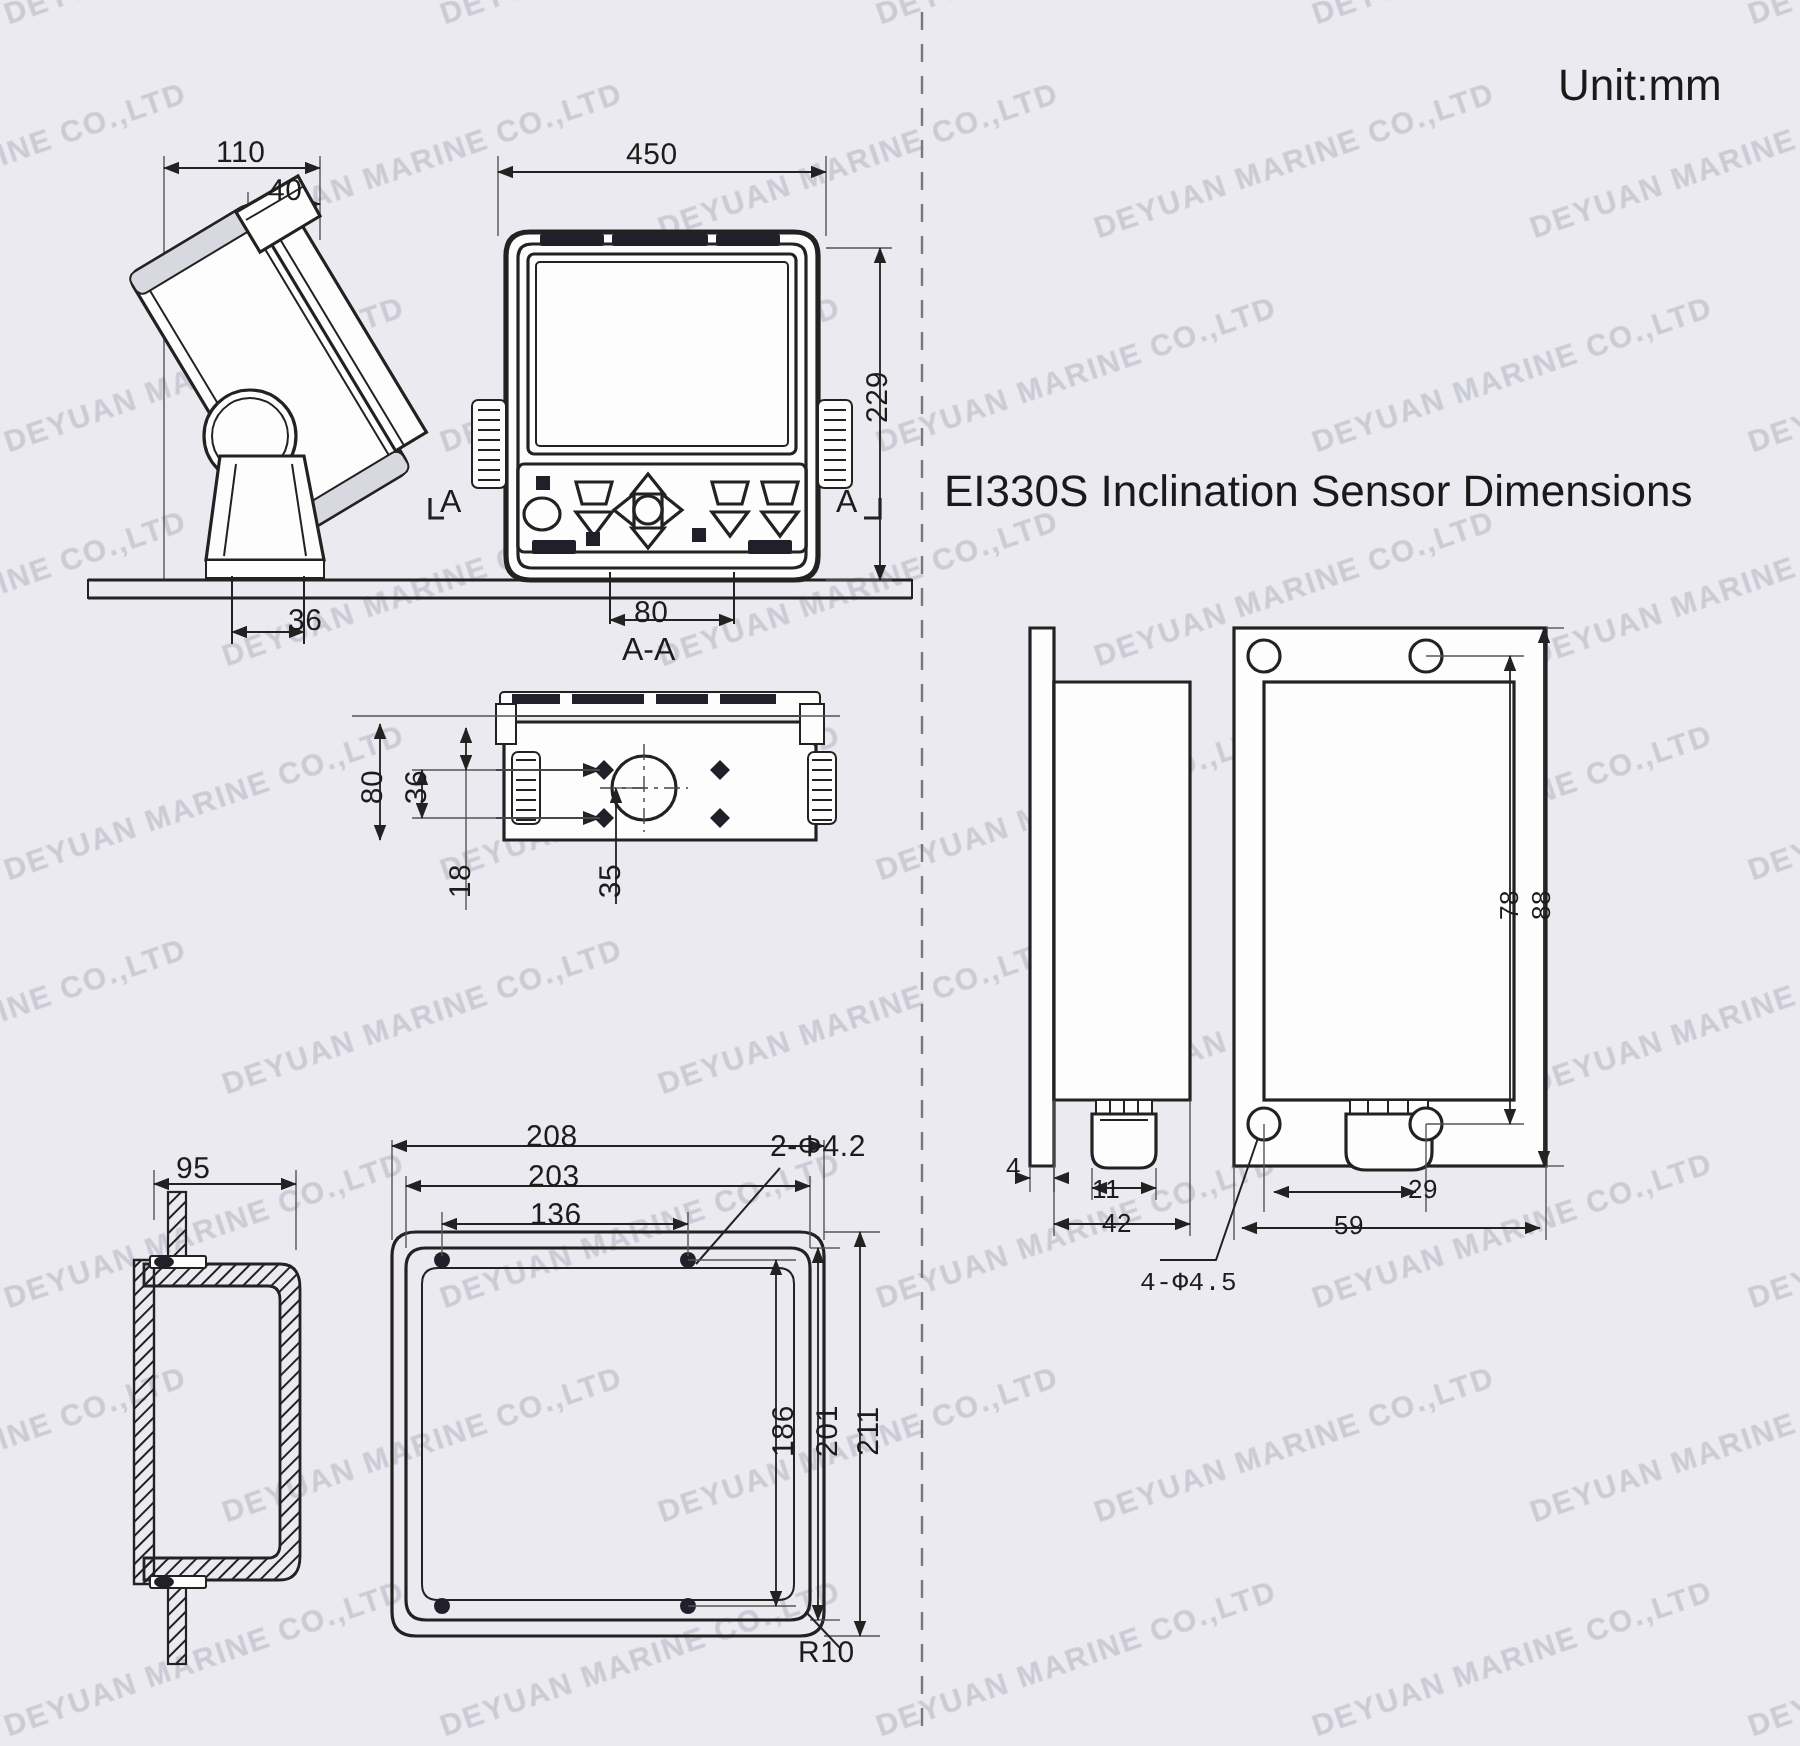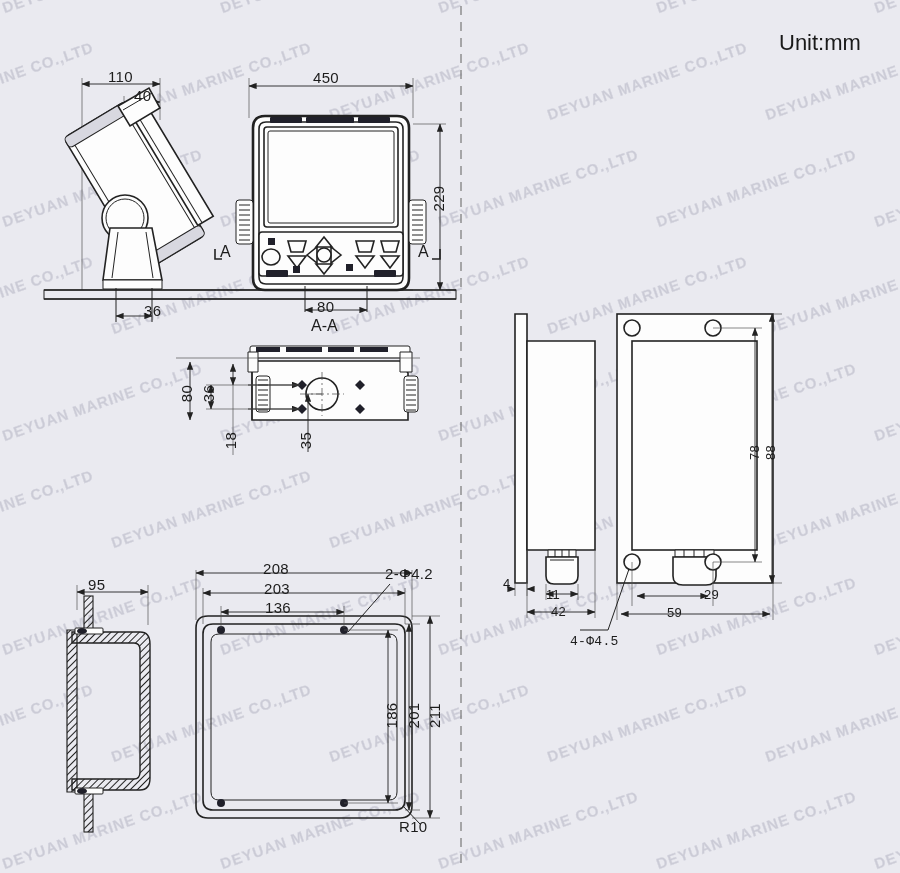--- a/index.html
+++ b/index.html
@@ -116,20 +116,21 @@
       <div class="wm" style="left: 545px; top: 749px;">DEYUAN MARINE CO.,LTD</div>
       <div class="wm" style="left: 763px; top: 749px;">DEYUAN MARINE CO.,LTD</div>
       <div class="wm" style="left: 0px; top: 856px;">DEYUAN MARINE CO.,LTD</div>
       <div class="wm" style="left: 218px; top: 856px;">DEYUAN MARINE CO.,LTD</div>
       <div class="wm" style="left: 436px; top: 856px;">DEYUAN MARINE CO.,LTD</div>
       <div class="wm" style="left: 654px; top: 856px;">DEYUAN MARINE CO.,LTD</div>
       <div class="wm" style="left: 872px; top: 856px;">DEYUAN MARINE CO.,LTD</div>
     </div>
 
   <div class="title" style="left:779px;top:30px;">Unit:mm</div>
+  <div class="title" style="left:472px;top:233px;">EI330S Inclination Sensor Dimensions</div>
 
   <div class="dimt" style="left:108px;top:68px;">110</div>
   <div class="dimt" style="left:134px;top:87px;">40</div>
   <div class="dimt" style="left:144px;top:302px;">36</div>
   <div class="dimt" style="left:313px;top:69px;">450</div>
   <div class="dimt rot" style="left:426px;top:190px;">229</div>
   <div class="dimt" style="left:317px;top:298px;">80</div>
   <div class="lbl" style="left:311px;top:317px;">A-A</div>
   <div class="lbl" style="left:220px;top:243px;">A</div>
   <div class="lbl" style="left:418px;top:243px;">A</div>

